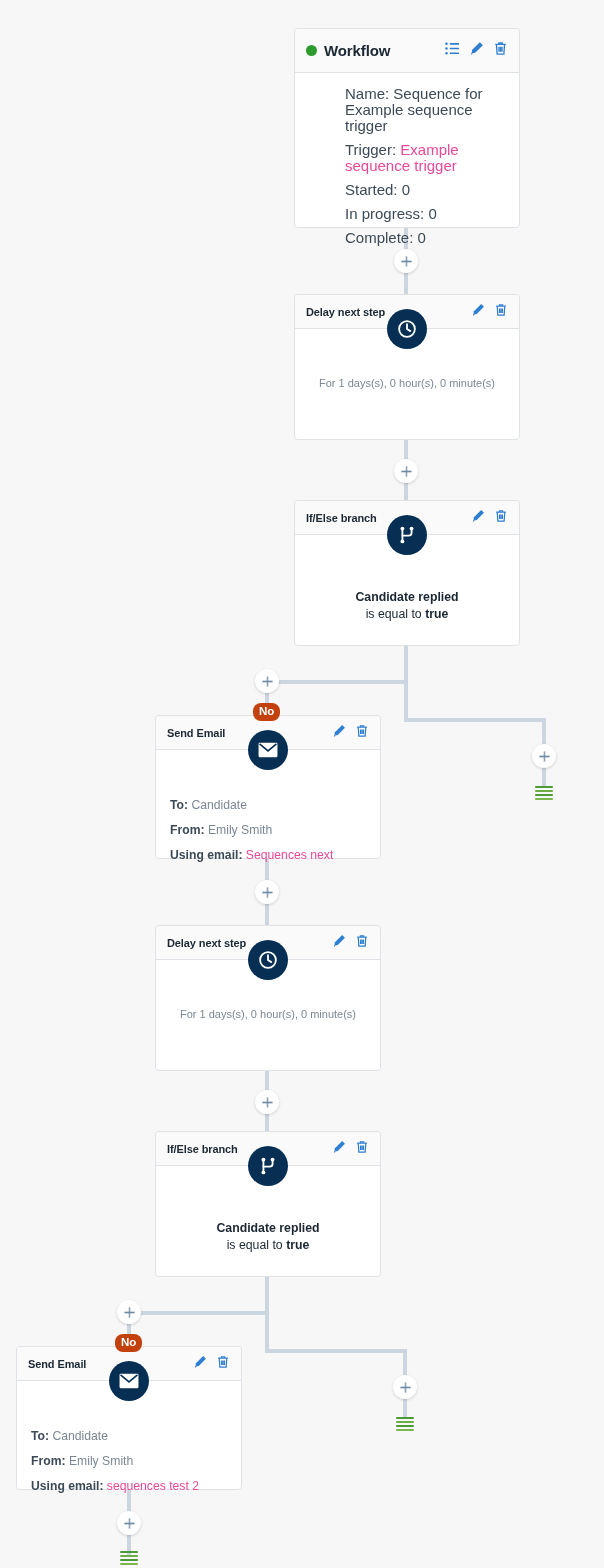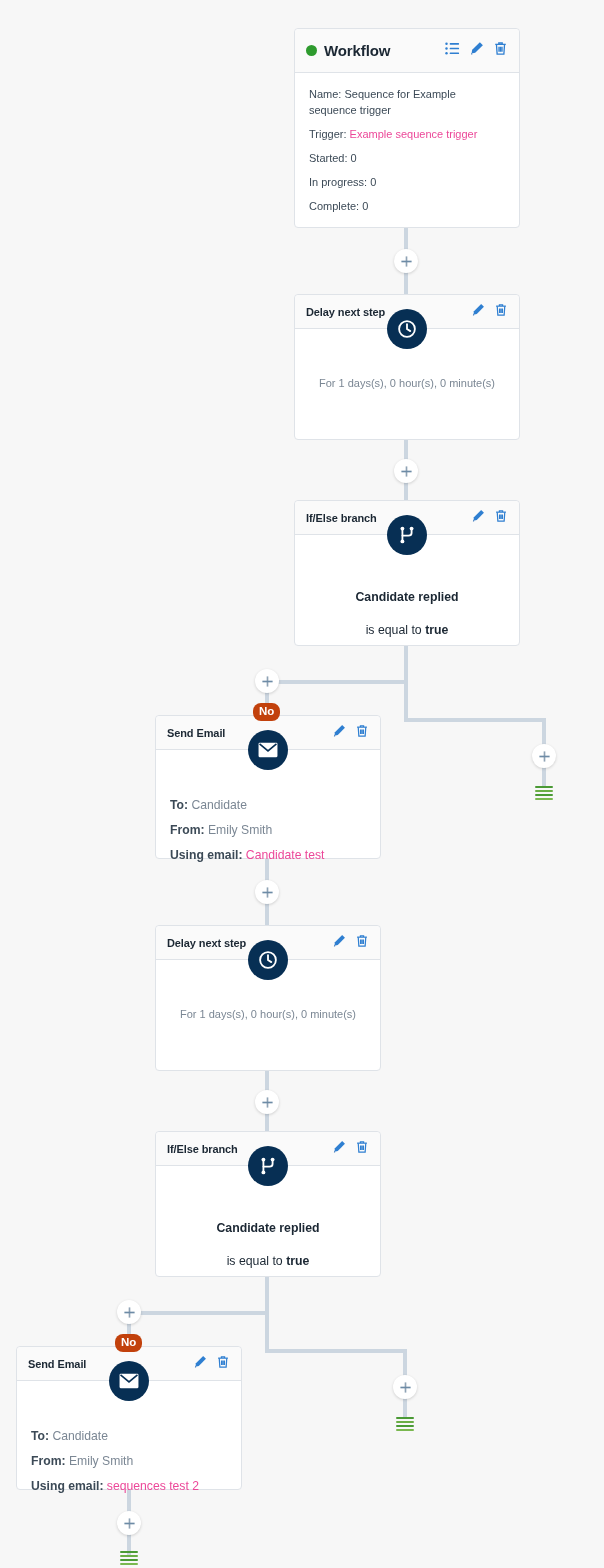--- a/index.html
+++ b/index.html
@@ -110,24 +110,25 @@
     margin-right: 7px;
     flex: none;
   }
   .card-body {
     padding: 14px 14px 0 14px;
     box-sizing: border-box;
   }
 
   
   .wf-line {
-    font-size: 11px;
+    font-size: 15px;
     color: #3c4a57;
     line-height: 16px;
     margin-bottom: 8px;
+    margin-left: 36px;
   }
   .wf-line:last-child { margin-bottom: 0; }
   .lnk { color: #ec4899; }
 
   
   .step-icon {
     position: absolute;
     width: 40px;
     height: 40px;
     border-radius: 50%;
@@ -156,21 +157,20 @@
     line-height: 17px;
   }
   .cond-field {
     font-size: 12.3px;
     font-weight: bold;
     color: #1b2733;
   }
   .cond-op {
     font-size: 12.3px;
     color: #1b2733;
-    margin-top: 16px;
   }
   .cond-op b { font-weight: bold; }
 
   
   .mail-rows { margin-top: 34px; }
   .mail-row {
     font-size: 12.2px;
     color: #7b8794;
     margin-bottom: 11px;
   }
@@ -431,21 +431,21 @@
         <div class="mail-row">
           <b>To:</b>
           <span>Candidate</span>
         </div>
         <div class="mail-row">
           <b>From:</b>
           <span>Emily Smith</span>
         </div>
         <div class="mail-row">
           <b>Using email:</b>
-          <span class="lnk">Candidate test</span>
+          <span class="lnk">Sequences next</span>
         </div>
       </div>
     </div>
   </div>
 
   <div class="plus" style="left:255px; top:880px;">
     <svg width="13" height="13" viewBox="0 0 14 14">
         <path d="M7 1.5v11" stroke="#8fa3b5" stroke-width="1.8"></path>
         <path d="M1.5 7h11" stroke="#6d8ba6" stroke-width="1.8"></path>
       </svg>

